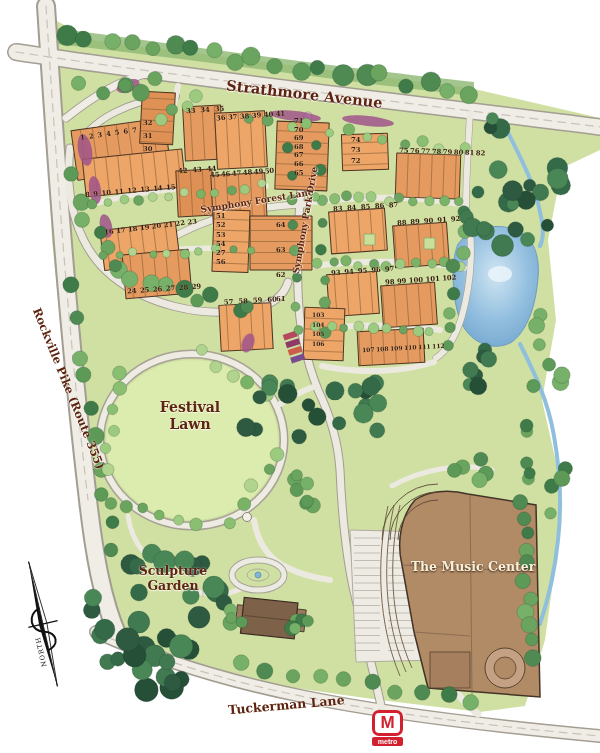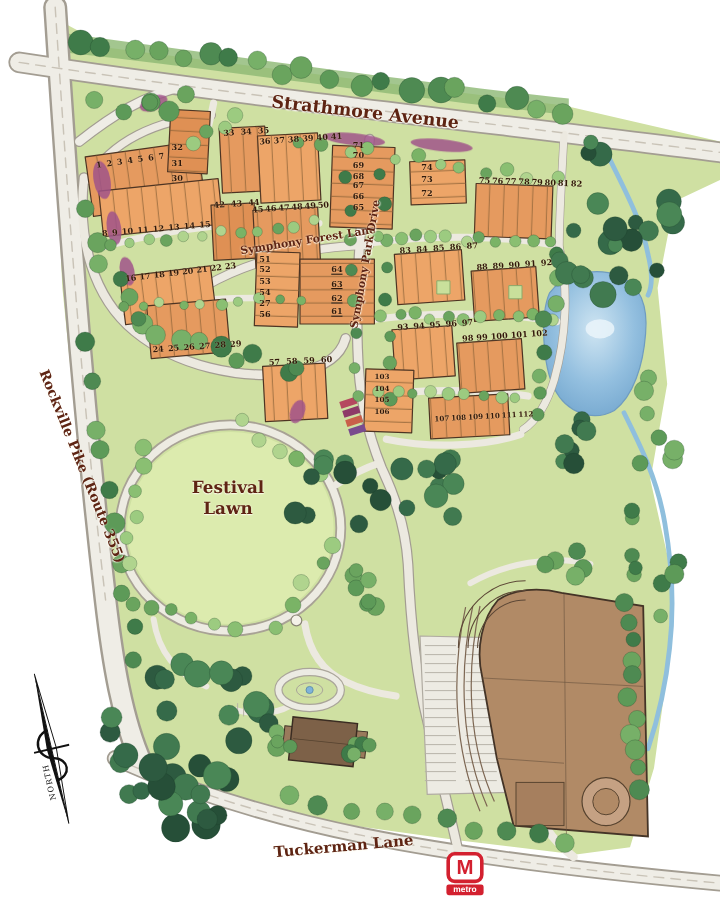--- a/index.html
+++ b/index.html
@@ -623,23 +623,28 @@
 
 <div class="lbl" style="left:200px;top:197px;width:100px;font-size:9px;transform:rotate(-9deg);">Symphony Forest Lane</div>
 
 <div class="lbl" style="left:258px;top:223px;width:92px;font-size:9px;transform:rotate(-80deg);">Symphony Park Drive</div>
 
 <div class="lbl" style="left:140px;top:399px;width:100px;font-size:14px;">
   <div>Festival</div>
   <div>Lawn</div>
 </div>
 
+<div class="lbl" style="left:118px;top:564px;width:110px;font-size:12.5px;">
+  <div>Sculpture</div>
+  <div>Garden</div>
+</div>
 
 
 <div class="lbl cream" style="left:398px;top:560px;width:150px;font-size:12.5px;">
+  <div>The Music Center</div>
 </div>
 
 <div class="metro">
   <div class="mlogo">
     <div class="mm">M</div>
     <div class="msub">metro</div>
   </div>
 </div>
 
 <svg class="north" width="70" height="140" viewBox="0 0 70 140">
@@ -721,21 +726,21 @@
       <span class="ln">29</span>
     </div>
 <div class="lots col" style="left:216px;top:213px;gap:2.5px;">
       <span class="ln">51</span>
       <span class="ln">52</span>
       <span class="ln">53</span>
       <span class="ln">54</span>
       <span class="ln">27</span>
       <span class="ln">56</span>
     </div>
-<div class="lots col" style="left:276px;top:222px;gap:5px;text-decoration:underline;">
+<div class="lots col" style="left:276px;top:222px;gap:18px;">
       <span class="ln">64</span>
       <span class="ln">63</span>
       <span class="ln">62</span>
       <span class="ln">61</span>
     </div>
 <div class="lots" style="left:224px;top:298px;gap:5px;transform:rotate(-3deg);">
       <span class="ln">57</span>
       <span class="ln">58</span>
       <span class="ln">59</span>
       <span class="ln">60</span>

